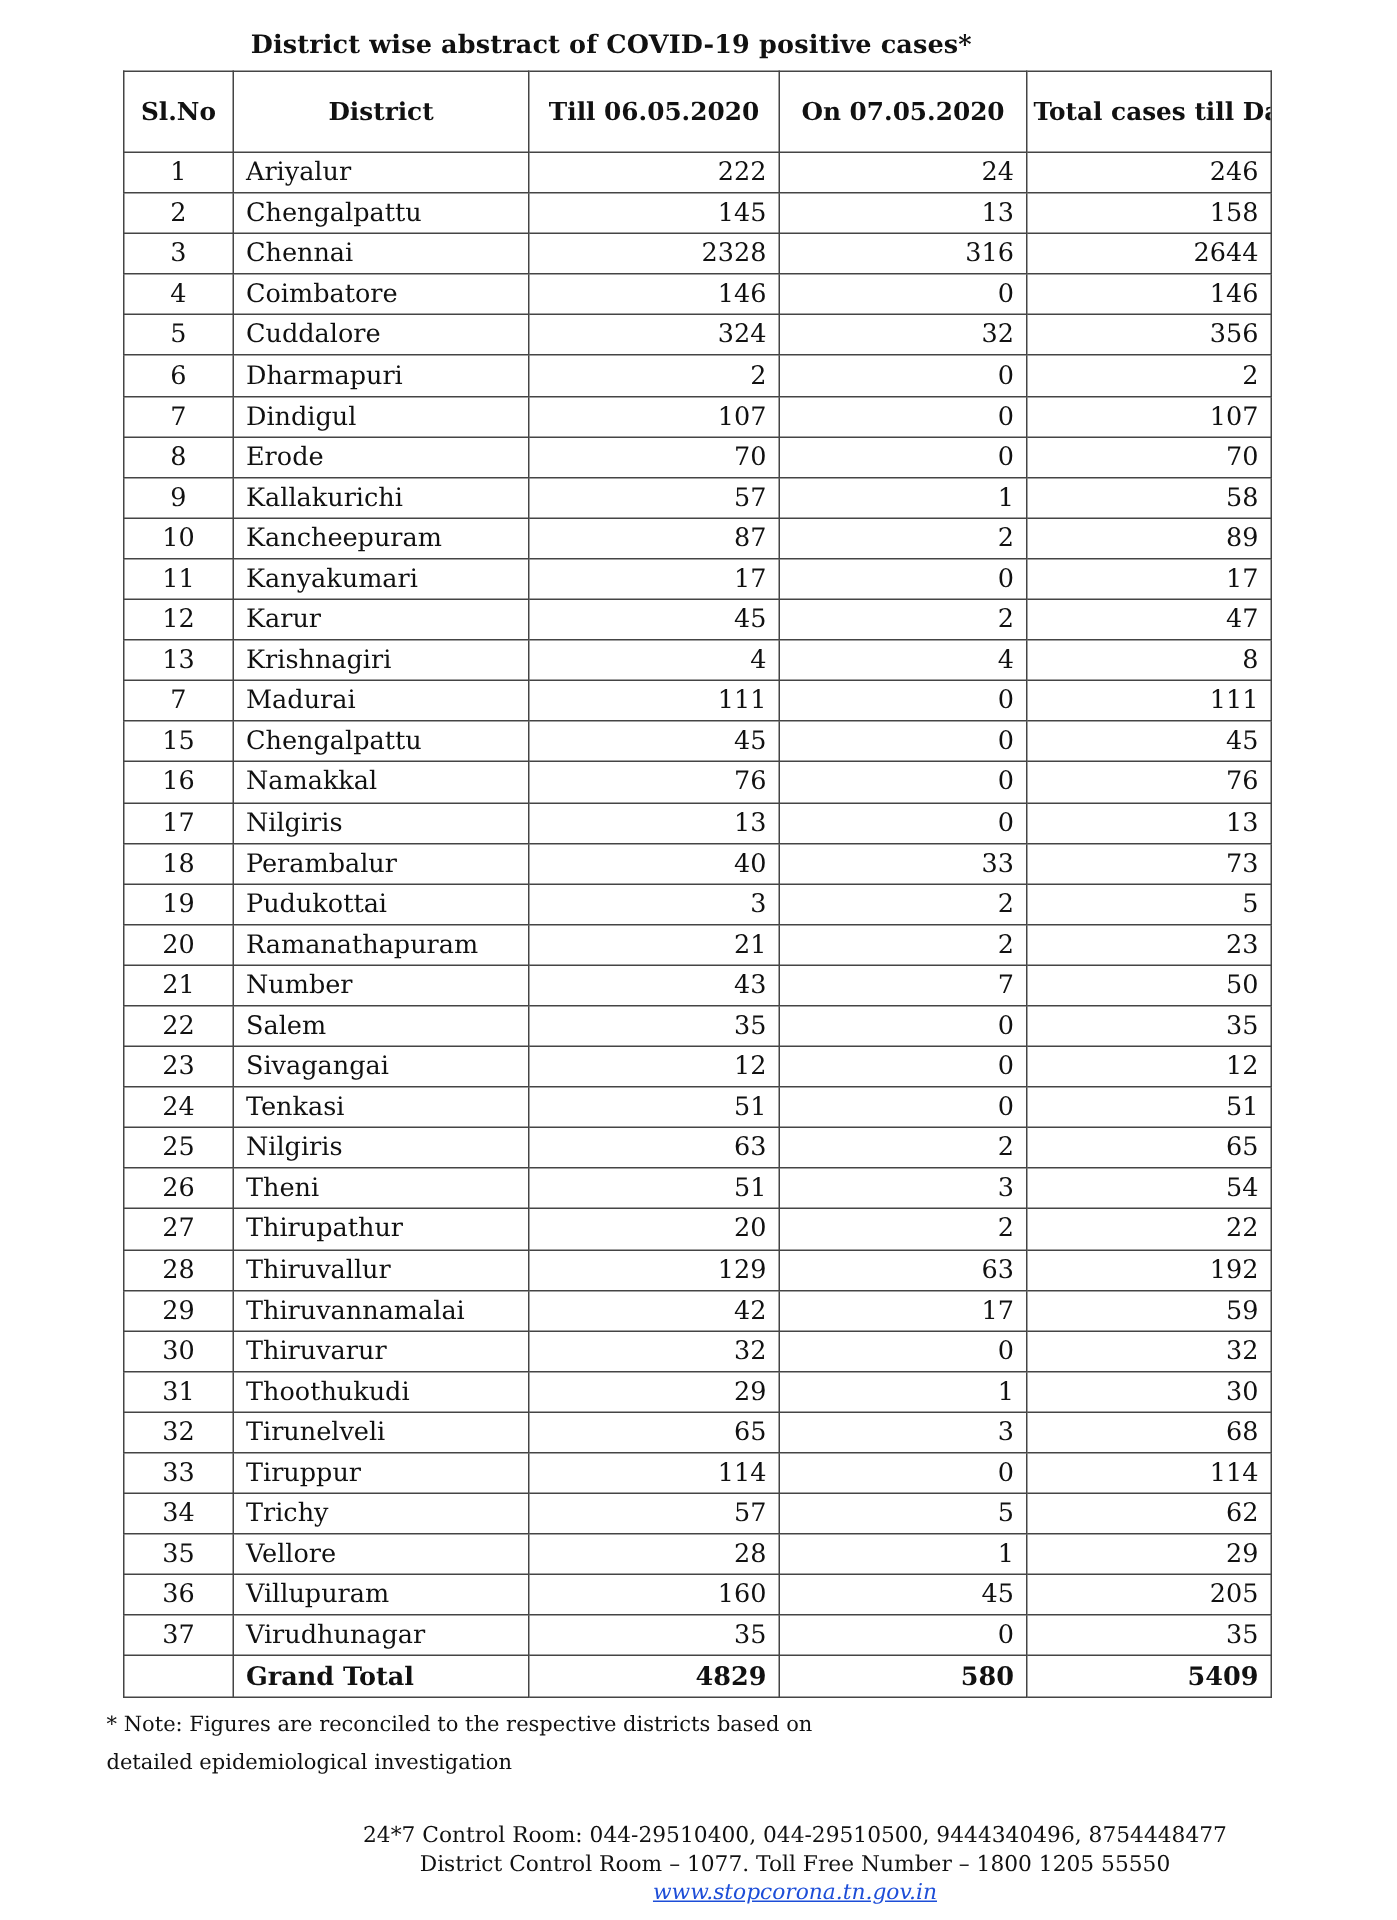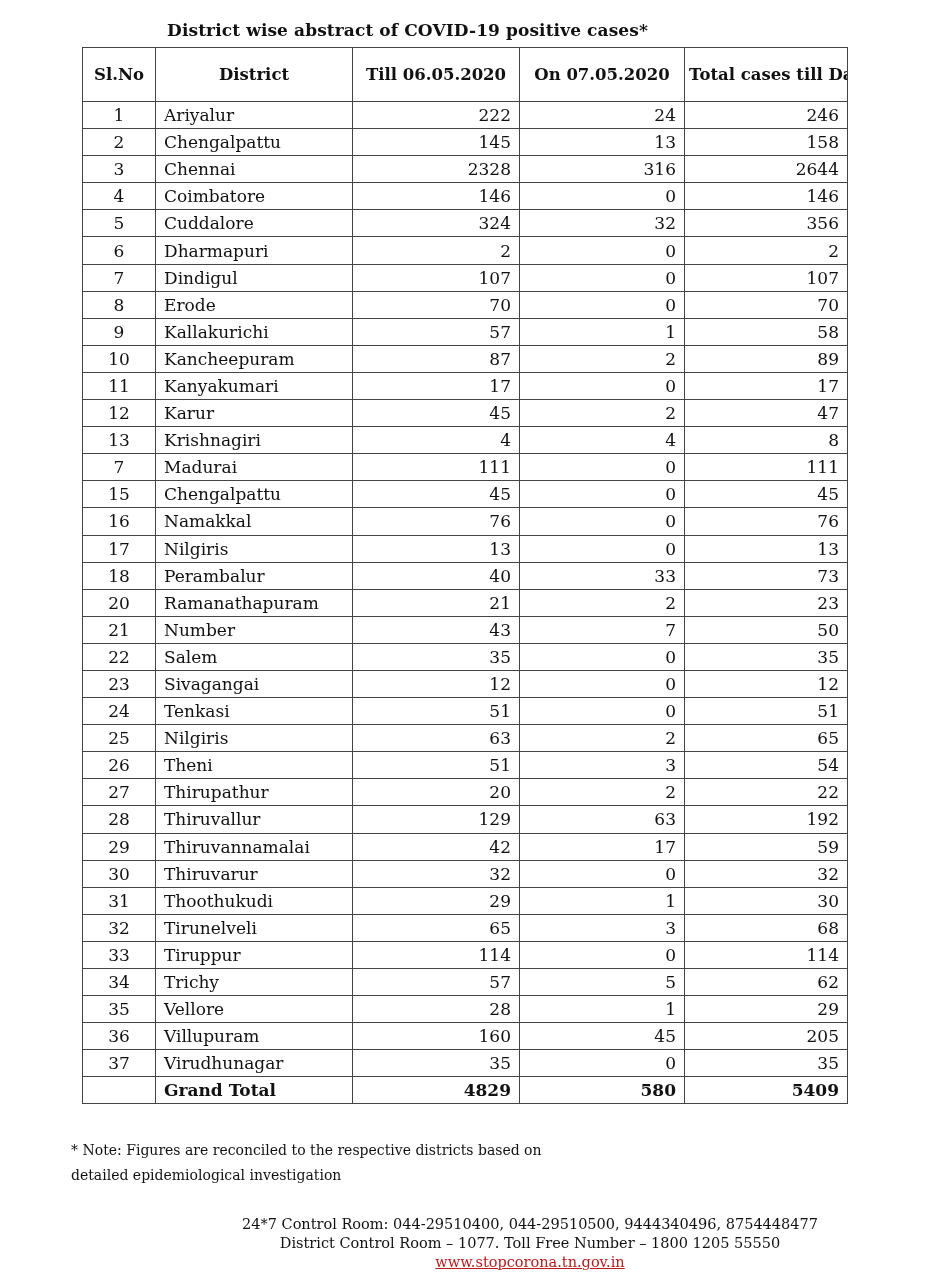--- a/index.html
+++ b/index.html
@@ -41,21 +41,21 @@
   col.c4 { width: 165px; }
   col.c5 { width: 163px; }
   .note {
     position: absolute; left: 71px; top: 1138px; width: 760px;
     font-size: 14px; line-height: 25px;
   }
   .contact {
     position: absolute; left: 120px; width: 820px; top: 1215px; text-align: center;
     font-size: 14.5px; line-height: 19px;
   }
-  .contact a { color: #b91c1c; text-decoration: underline; }
+  .contact a { color: #1d4ed8; text-decoration: underline; font-style: italic; }
 </style>
 </head>
 <body>
 
 <div class="title">District wise abstract of COVID-19 positive cases*</div>
 
 <table class="cases">
   <colgroup>
     <col class="c1">
       <col class="c2">
@@ -193,20 +193,27 @@
         <td class="num">13</td>
       </tr>
       <tr>
         <td class="sl">18</td>
         <td class="dist">Perambalur</td>
         <td class="num">40</td>
         <td class="num">33</td>
         <td class="num">73</td>
       </tr>
       <tr>
+        <td class="sl">19</td>
+        <td class="dist">Pudukottai</td>
+        <td class="num">3</td>
+        <td class="num">2</td>
+        <td class="num">5</td>
+      </tr>
+      <tr>
         <td class="sl">20</td>
         <td class="dist">Ramanathapuram</td>
         <td class="num">21</td>
         <td class="num">2</td>
         <td class="num">23</td>
       </tr>
       <tr>
         <td class="sl">21</td>
         <td class="dist">Number</td>
         <td class="num">43</td>

